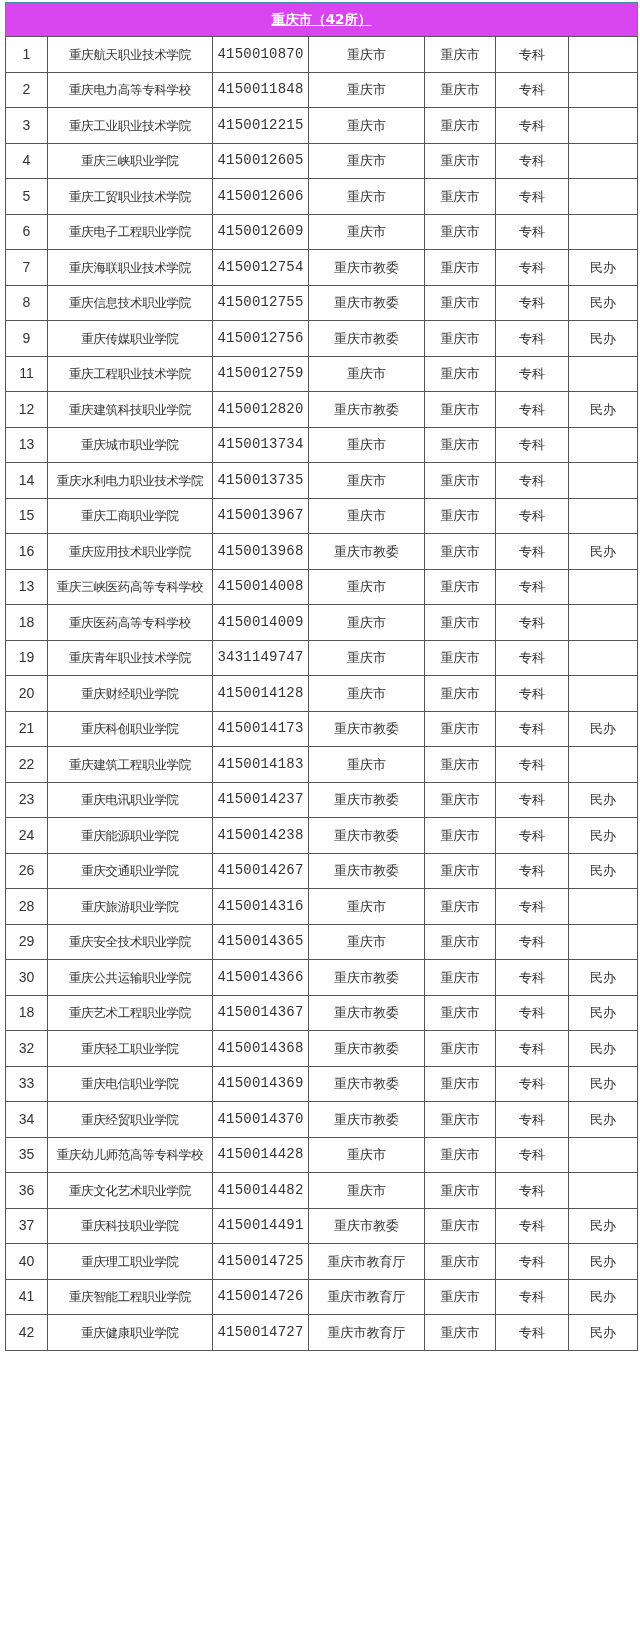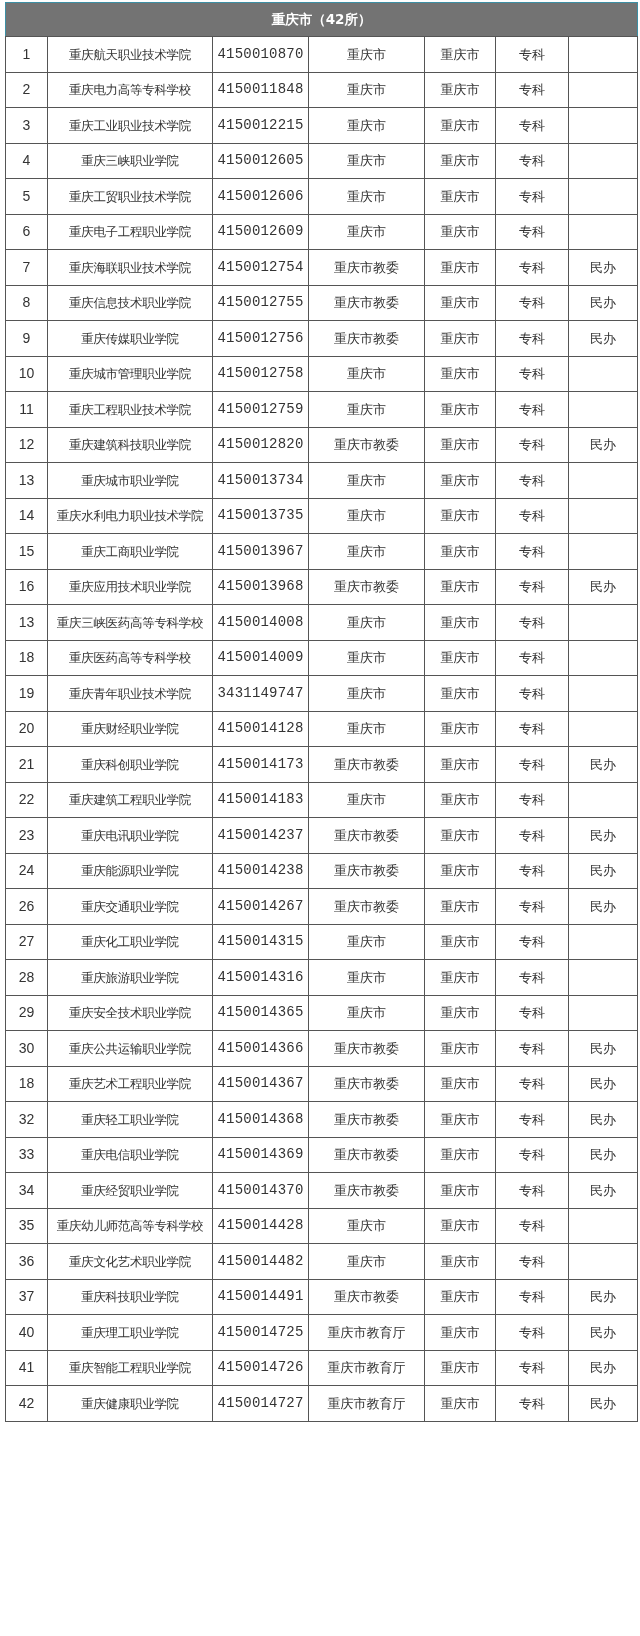--- a/index.html
+++ b/index.html
@@ -1,22 +1,22 @@
 <!DOCTYPE html>
 <html><head>
 <meta charset="utf-8">
 <style>
   html, body { margin: 0; padding: 0; background: #ffffff; }
   body { width: 640px; height: 1636px; position: relative; overflow: hidden;
          font-family: "DejaVu Sans", "Liberation Sans", sans-serif; color: #222; }
   .tbl { position: absolute; left: 5px; top: 2px; width: 632px; border-collapse: collapse; table-layout: fixed; }
   .tbl td { border: 1.5px solid #555; text-align: center; vertical-align: middle; font-size: 13px;
             height: 34.5px; padding: 0; line-height: 15px; color: #333; overflow: hidden; }
-  .tbl .hdr { background: #737373; color: #ffffff; font-weight: bold; font-size: 13.5px; height: 33px;
-              border-color: #3d8fa4; border-bottom: 1.5px solid #555; }
+  .tbl .hdr { background: #d946ef; color: #ffffff; font-weight: bold; font-size: 13.5px; height: 33px;
+              border-color: #3d8fa4; border-bottom: 1.5px solid #555; text-decoration: underline; }
   .tbl td.num { font-family: "Liberation Sans", sans-serif; font-size: 14px; }
   .tbl td.code { font-family: Liberation Mono, monospace; font-size: 14px; letter-spacing: 0.2px; }
   .tbl td.name { font-size: 12.5px; letter-spacing: -0.3px; }
 </style>
 </head>
 <body>
 
 <table class="tbl">
   <colgroup>
     <col style="width:42px">
@@ -115,29 +115,20 @@
   <tr>
     <td class="num">9</td>
     <td class="name">重庆传媒职业学院</td>
     <td class="code">4150012756</td>
     <td>重庆市教委</td>
     <td>重庆市</td>
     <td>专科</td>
     <td>民办</td>
   </tr>
 
-  <tr>
-    <td class="num">10</td>
-    <td class="name">重庆城市管理职业学院</td>
-    <td class="code">4150012758</td>
-    <td>重庆市</td>
-    <td>重庆市</td>
-    <td>专科</td>
-    <td></td>
-  </tr>
 
   <tr>
     <td class="num">11</td>
     <td class="name">重庆工程职业技术学院</td>
     <td class="code">4150012759</td>
     <td>重庆市</td>
     <td>重庆市</td>
     <td>专科</td>
     <td></td>
   </tr>
@@ -276,29 +267,20 @@
   <tr>
     <td class="num">26</td>
     <td class="name">重庆交通职业学院</td>
     <td class="code">4150014267</td>
     <td>重庆市教委</td>
     <td>重庆市</td>
     <td>专科</td>
     <td>民办</td>
   </tr>
 
-  <tr>
-    <td class="num">27</td>
-    <td class="name">重庆化工职业学院</td>
-    <td class="code">4150014315</td>
-    <td>重庆市</td>
-    <td>重庆市</td>
-    <td>专科</td>
-    <td></td>
-  </tr>
 
   <tr>
     <td class="num">28</td>
     <td class="name">重庆旅游职业学院</td>
     <td class="code">4150014316</td>
     <td>重庆市</td>
     <td>重庆市</td>
     <td>专科</td>
     <td></td>
   </tr>

